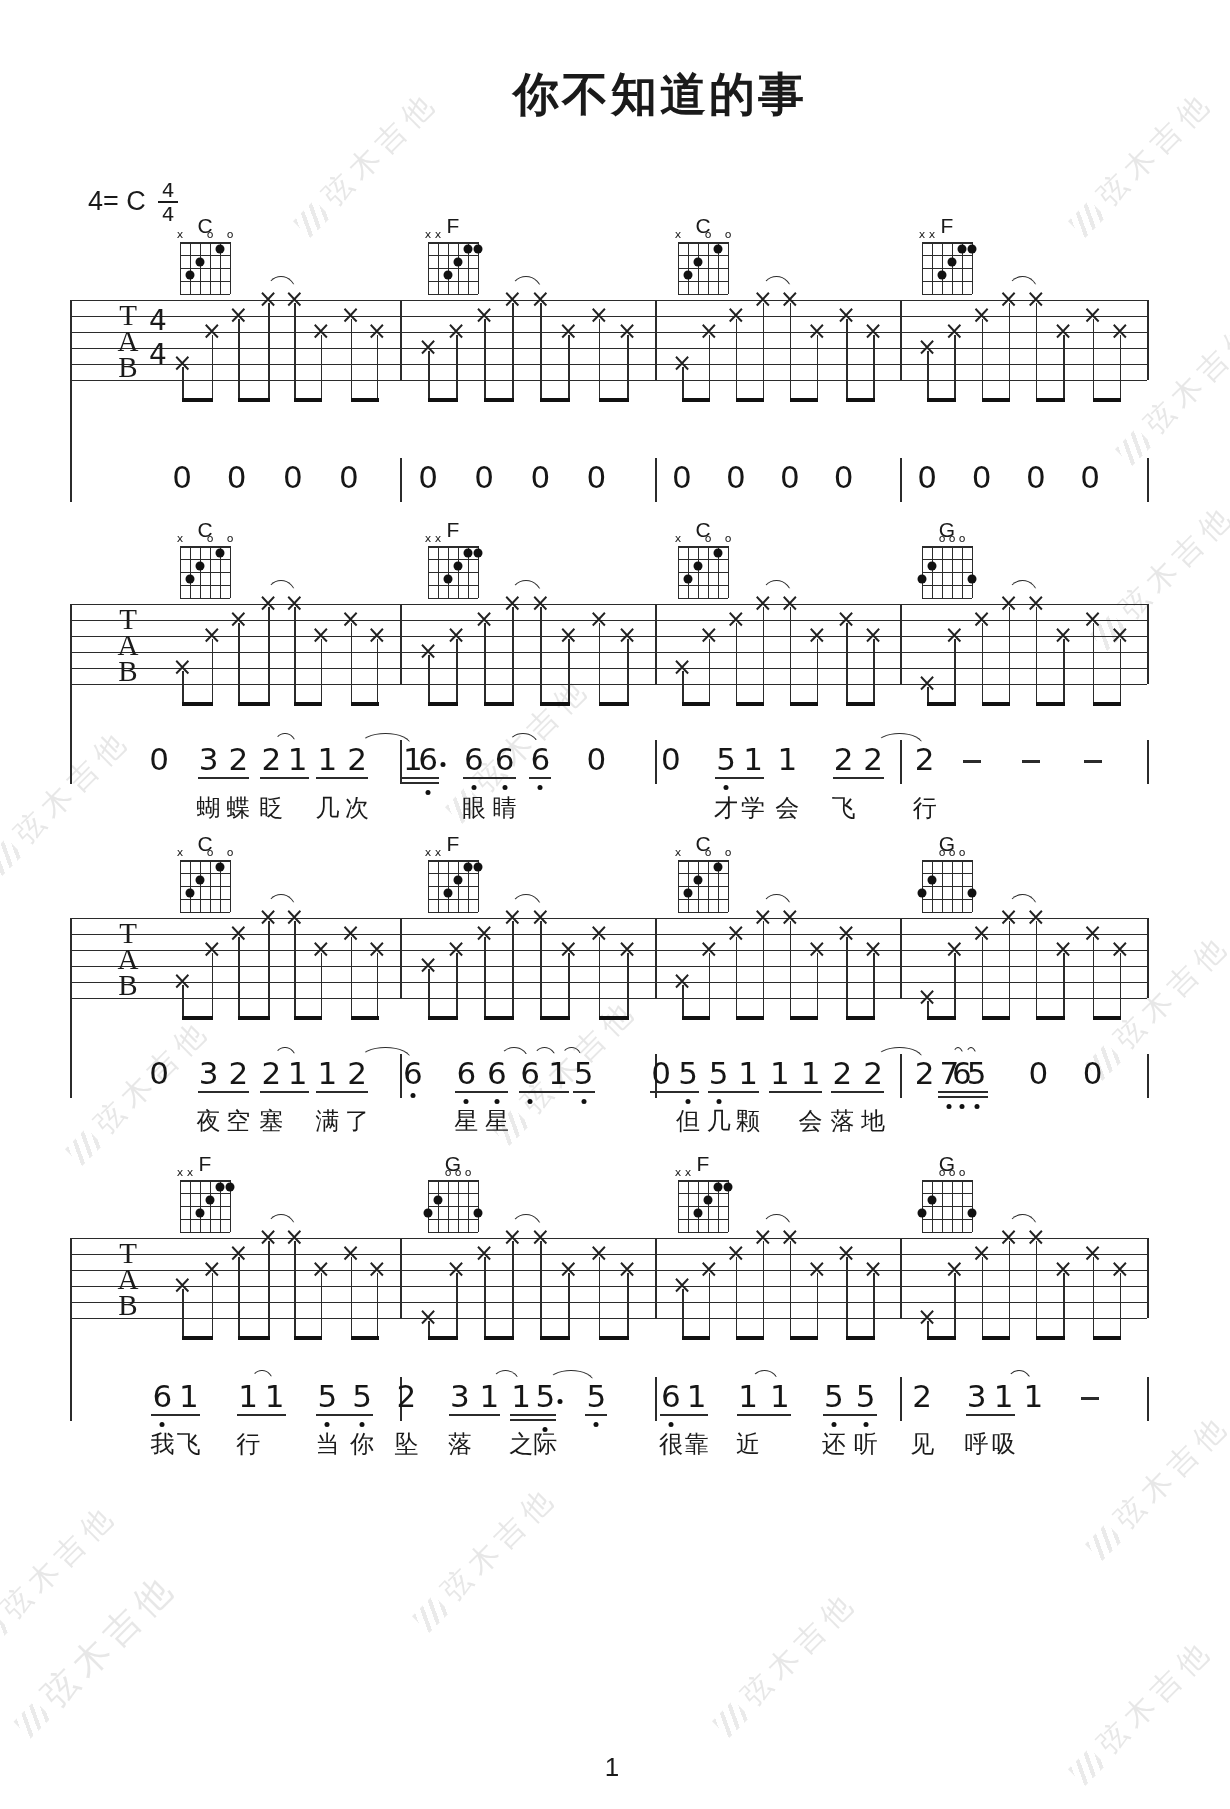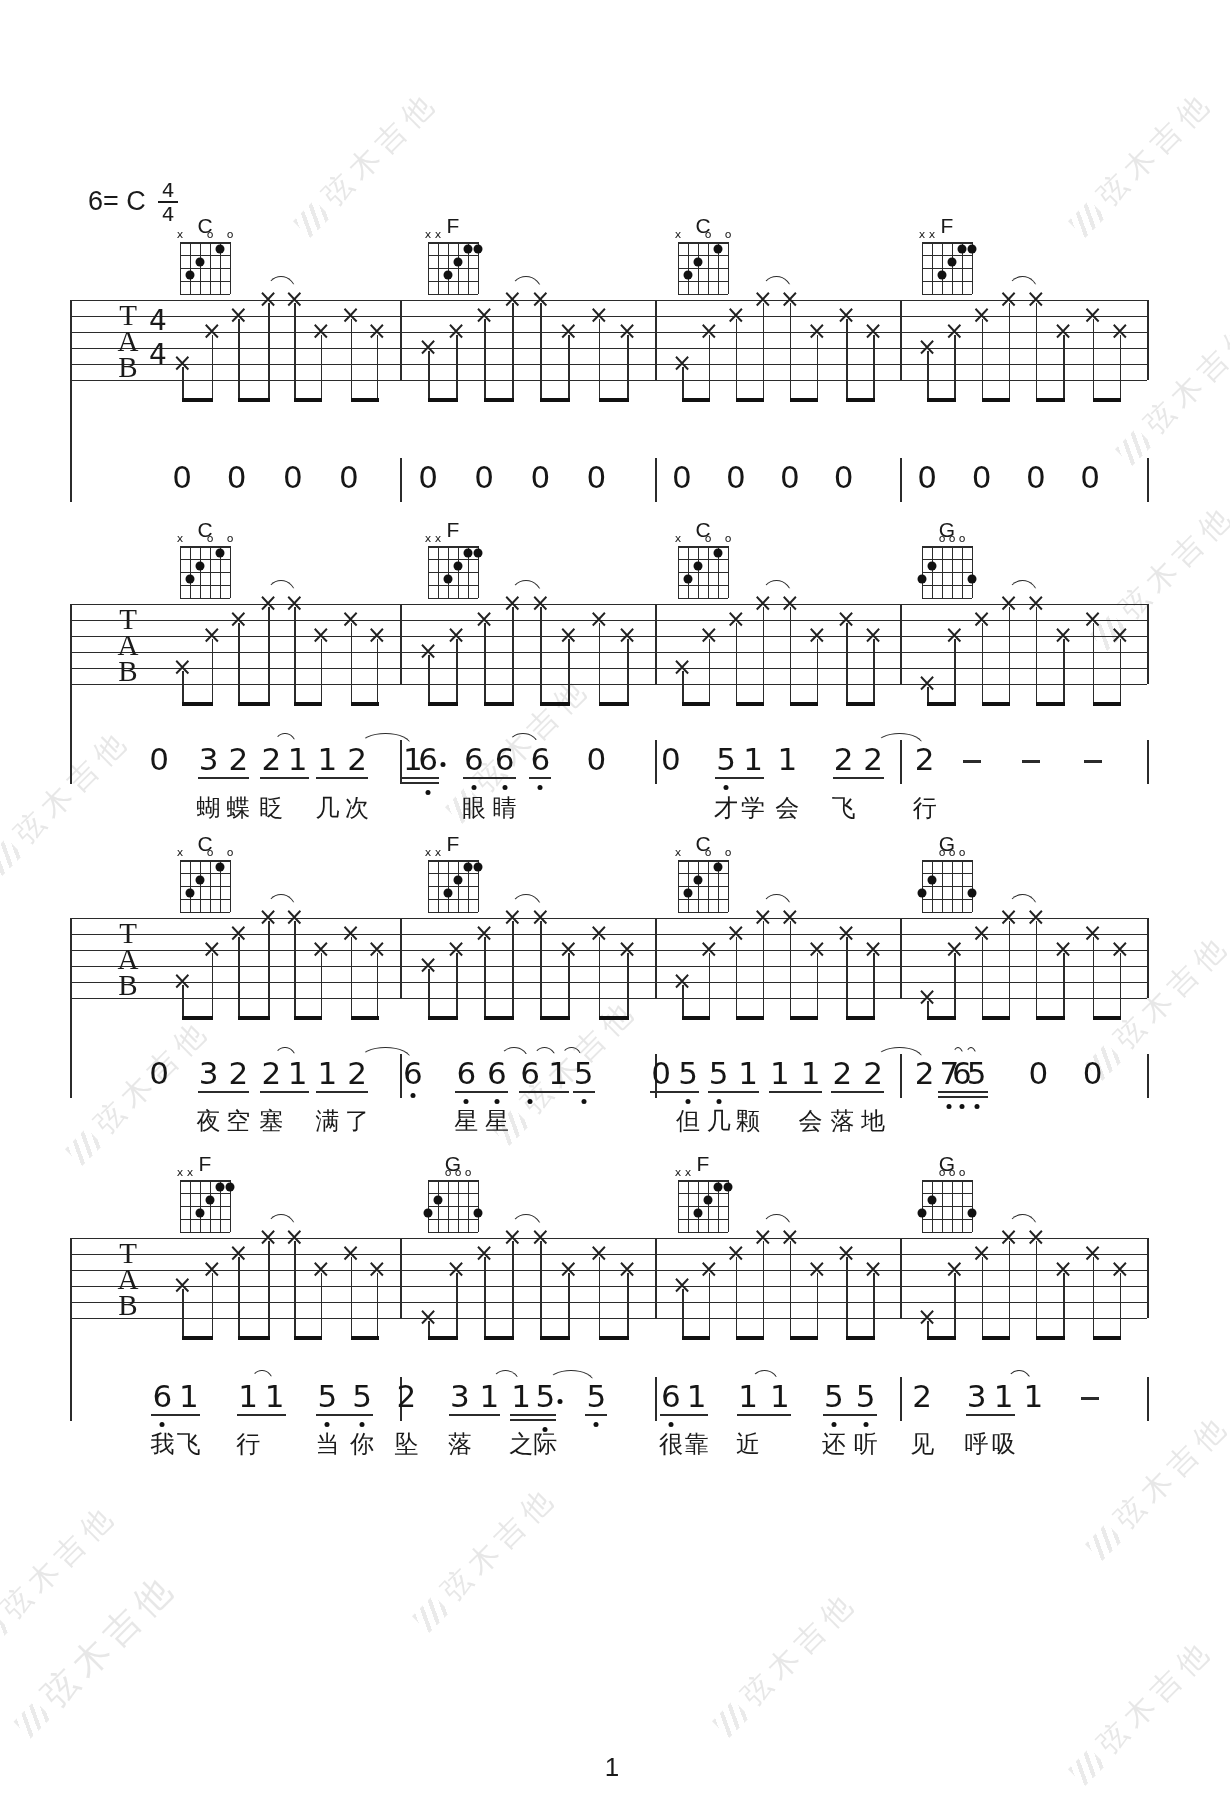--- a/index.html
+++ b/index.html
@@ -55,21 +55,22 @@
   <div class="wm" style="left:45px;top:1070px;"><span class="bars"></span><span>弦木吉他</span></div>
   <div class="wm" style="left:472px;top:1050px;"><span class="bars"></span><span>弦木吉他</span></div>
   <div class="wm" style="left:1065px;top:985px;"><span class="bars"></span><span>弦木吉他</span></div>
   <div class="wm" style="left:-48px;top:1555px;"><span class="bars"></span><span>弦木吉他</span></div>
   <div class="wm" style="left:1065px;top:1465px;"><span class="bars"></span><span>弦木吉他</span></div>
   <div class="wm big" style="left:-10px;top:1630px;"><span class="bars"></span><span>弦木吉他</span></div>
   <div class="wm" style="left:392px;top:1537px;"><span class="bars"></span><span>弦木吉他</span></div>
   <div class="wm" style="left:692px;top:1642px;"><span class="bars"></span><span>弦木吉他</span></div>
   <div class="wm" style="left:1048px;top:1690px;"><span class="bars"></span><span>弦木吉他</span></div>
 
-  <div class="keysig">6= C</div>
+  <div class="title">你不知道的事</div>
+  <div class="keysig">4= C</div>
   <div class="frac">
     <div>4</div>
     <div class="bar"></div>
     <div>4</div>
   </div>
 
   <div id="score">
       <div class="hline" style="left: 70px; top: 300px; width: 1077px; height: 1.4px; position: absolute;"></div>
       <div class="hline" style="left: 70px; top: 316px; width: 1077px; height: 1.4px; position: absolute;"></div>
       <div class="hline" style="left: 70px; top: 332px; width: 1077px; height: 1.4px; position: absolute;"></div>

